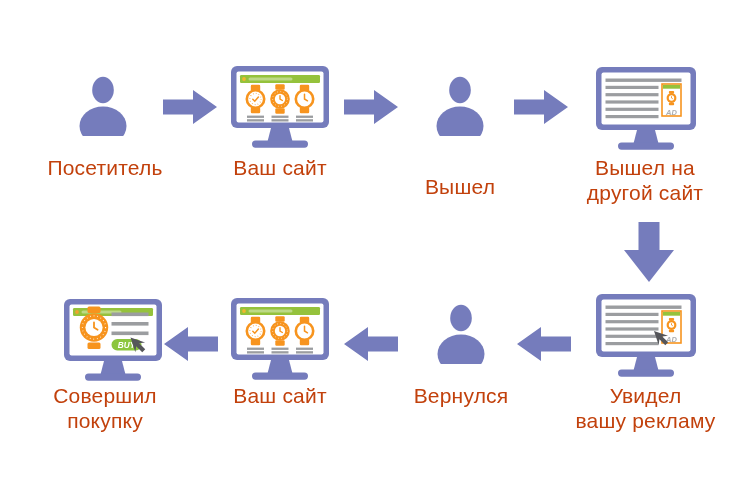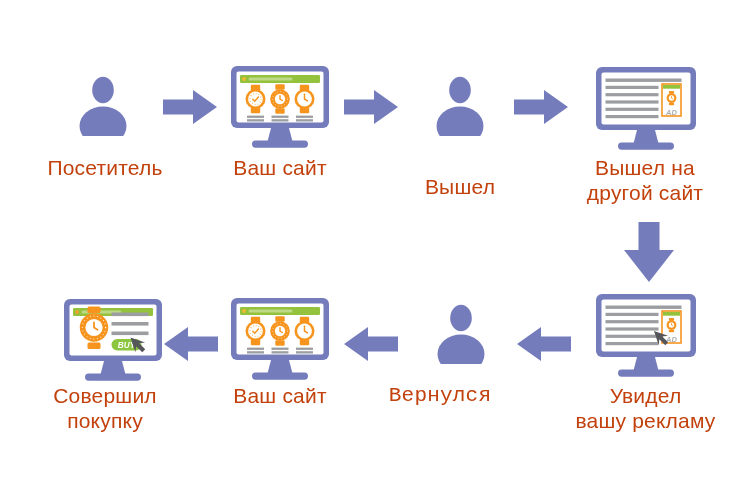--- a/index.html
+++ b/index.html
@@ -176,21 +176,21 @@
         <polygon points="54,9.5 24,9.5 24,0 0,17 24,34 24,24.5 54,24.5" fill="#757CBC"></polygon>
       </svg>
   </div>
 
   <div class="node" style="left:437px;top:304px;">
     <svg width="48" height="60" viewBox="0 0 48 60">
       <ellipse cx="24" cy="14" rx="10.8" ry="13.2" fill="#757CBC"></ellipse>
       <ellipse cx="24" cy="50" rx="23.5" ry="19.5" fill="#757CBC"></ellipse>
     </svg>
   </div>
-  <div class="label" style="left:360px;top:383px;width:160px;font-family:Liberation Mono, monospace;">Вернулся</div>
+  <div class="label" style="left:381px;top:383px;width:160px;">Вернулся</div>
 
   <div class="node" style="left:344px;top:327px;">
     <svg width="54" height="34" viewBox="0 0 54 34">
         <polygon points="54,9.5 24,9.5 24,0 0,17 24,34 24,24.5 54,24.5" fill="#757CBC"></polygon>
       </svg>
   </div>
 
   <div class="node" style="left:231px;top:298px;">
     <svg width="98" height="82" viewBox="0 0 98 82">
       <rect x="0" y="0" width="98" height="62" rx="6" fill="#757CBC"></rect>

